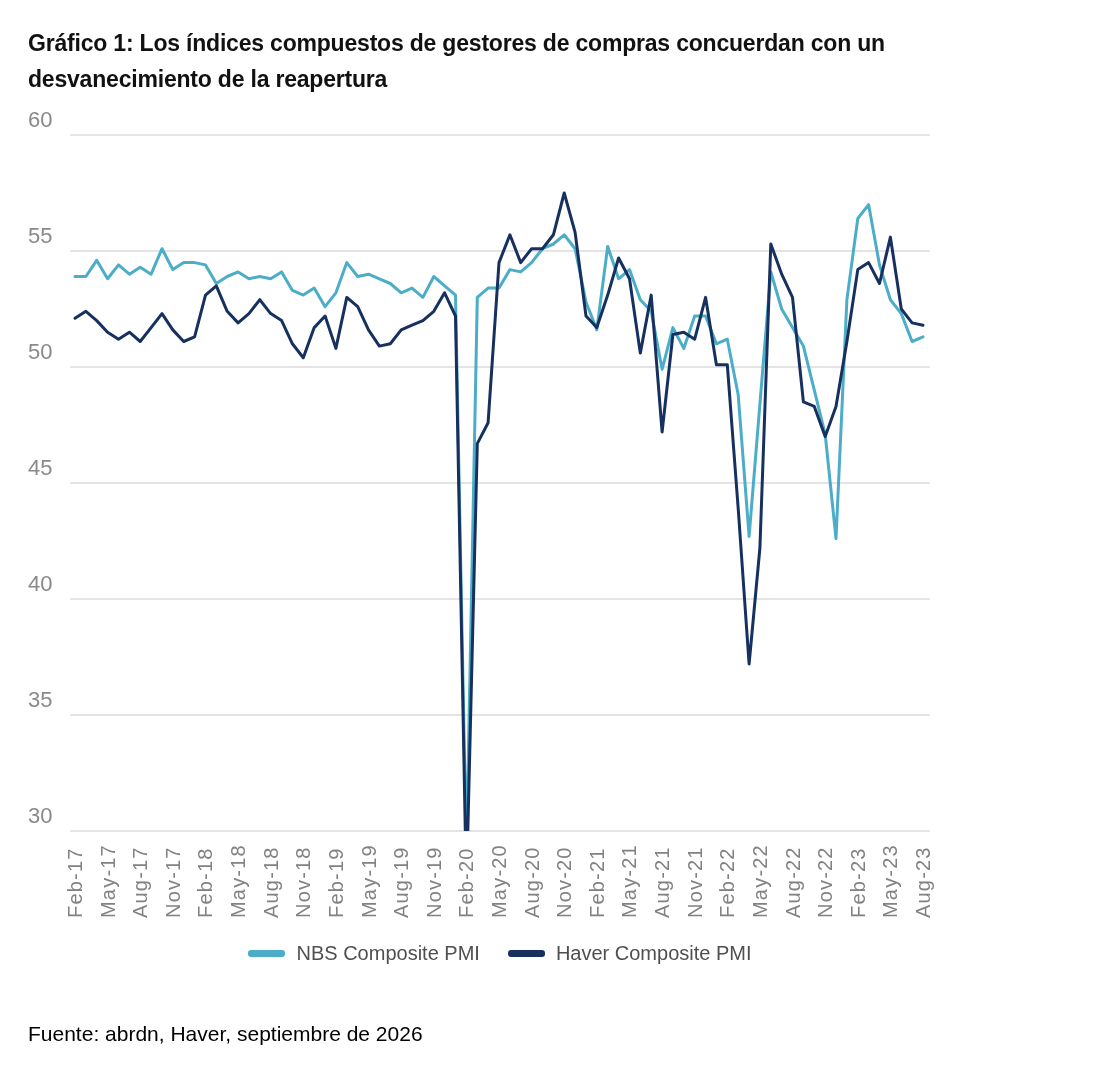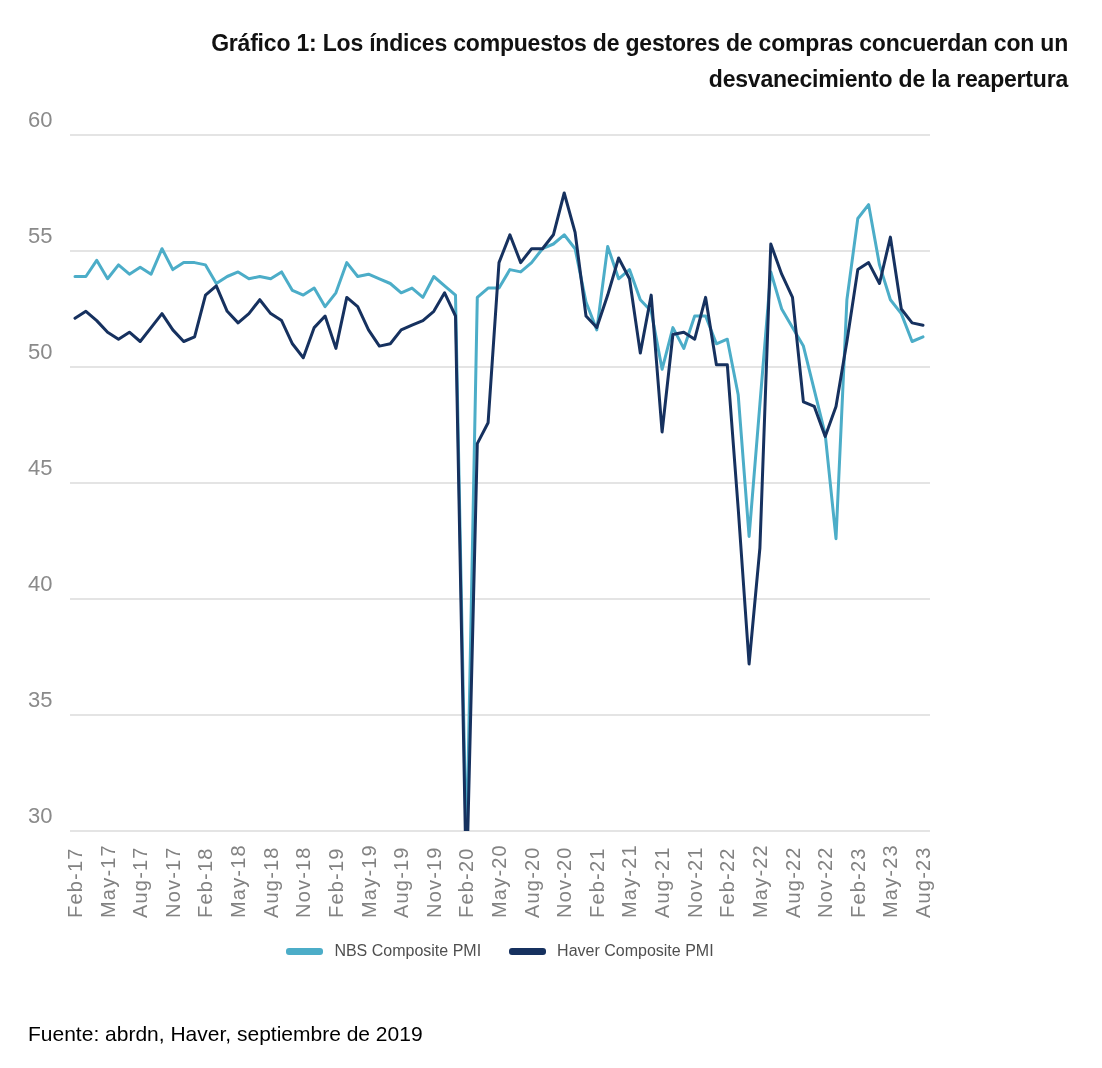--- a/index.html
+++ b/index.html
@@ -1,30 +1,30 @@
 <!DOCTYPE html>
 <html><head>
 <meta charset="utf-8">
 <style>
   html,body{margin:0;padding:0;background:#ffffff;}
   body{font-family:"Liberation Sans", sans-serif;}
-  .stage{position:relative;width:1102px;height:1068px;background:#fff;overflow:hidden;text-align:right;}
+  .stage{position:relative;width:1102px;height:1068px;background:#fff;overflow:hidden;}
   .title{
     position:absolute;left:28px;top:10px;width:1040px;
     font-size:23px;line-height:36px;font-weight:bold;color:#111;
     letter-spacing:-0.2px;
   }
   .chart-svg{position:absolute;left:0;top:0;}
   .legend{
     position:absolute;left:0;top:942px;width:1000px;
     display:flex;justify-content:center;align-items:center;gap:28px;
   }
   .legend-item{display:flex;align-items:center;gap:11px;}
   .legend-swatch{display:inline-block;width:37px;height:7px;border-radius:3px;}
-  .legend-label{font-size:16px;color:#4f4f4f;}
+  .legend-label{font-size:20px;color:#4f4f4f;}
   .source{
     position:absolute;left:28px;top:1022px;font-size:21px;color:#000;
   }
   .gridline{stroke:#c9c9c9;stroke-width:1;}
   .ytick{fill:#8a8a8a;font-size:22px;font-family:"Liberation Sans",sans-serif;}
   .xtick{fill:#828282;font-size:20px;letter-spacing:1.2px;font-family:"Liberation Sans",sans-serif;}
   .series-line{fill:none;stroke-width:3;stroke-linejoin:round;stroke-linecap:round;}
 </style>
 </head>
 <body>
@@ -84,14 +84,14 @@
   <div class="legend">
       <div class="legend-item">
         <span class="legend-swatch" style="background: rgb(76, 173, 200);"></span>
         <span class="legend-label">NBS Composite PMI</span>
       </div>
       <div class="legend-item">
         <span class="legend-swatch" style="background: rgb(22, 49, 95);"></span>
         <span class="legend-label">Haver Composite PMI</span>
       </div>
     </div>
-  <div class="source">Fuente: abrdn, Haver, septiembre de 2019</div>
+  <div class="source">Fuente: abrdn, Haver, septiembre de 2026</div>
 </div>
 
 </body></html>

